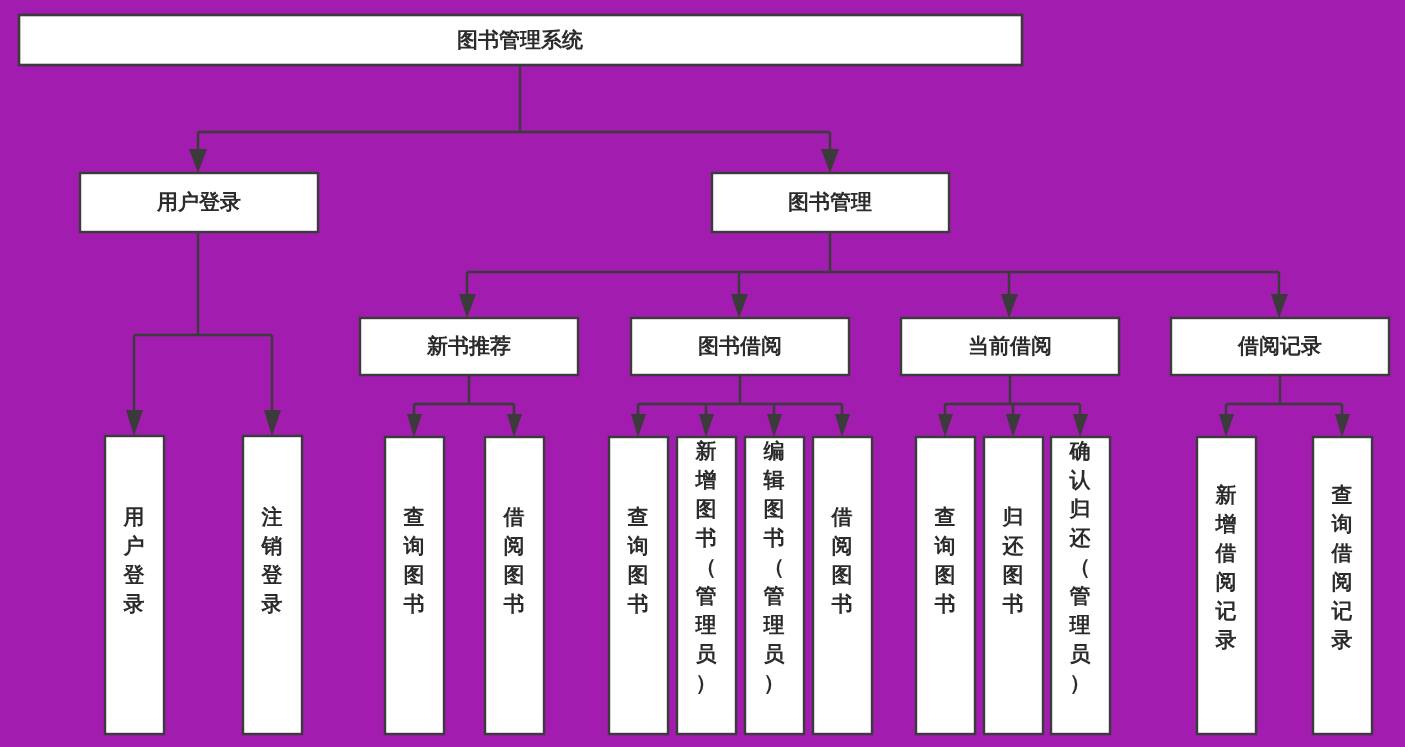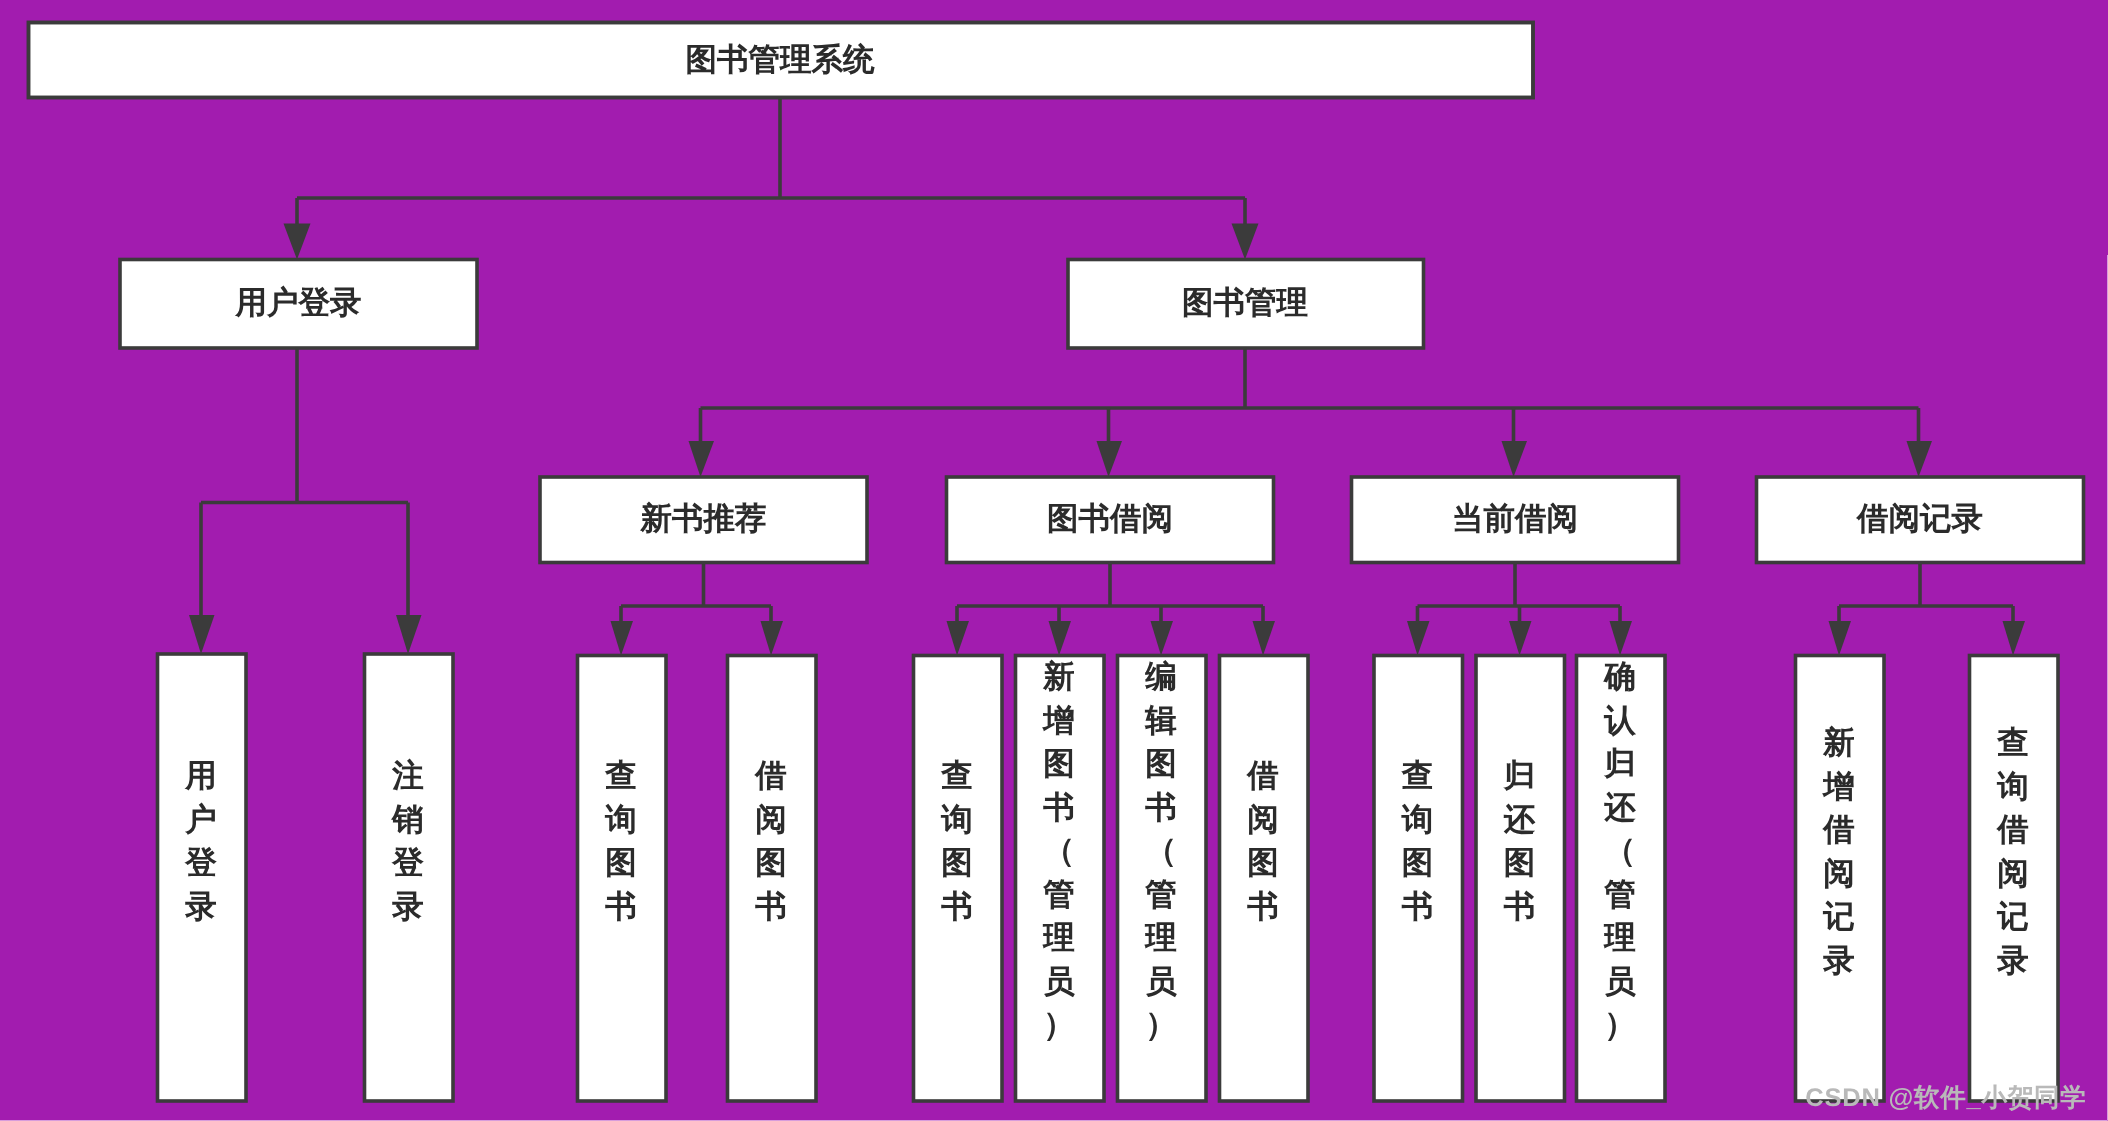--- a/index.html
+++ b/index.html
@@ -248,15 +248,14 @@
       <text class="node-label-v" x="1226" y="502"><tspan x="1226" y="502">新</tspan><tspan x="1226" y="531">增</tspan><tspan x="1226" y="560">借</tspan><tspan x="1226" y="589">阅</tspan><tspan x="1226" y="618">记</tspan><tspan x="1226" y="647">录</tspan></text>
     </g>
 
     <g>
       <rect class="node-box" x="1313" y="437" width="59" height="297"></rect>
       <text class="node-label-v" x="1342" y="502"><tspan x="1342" y="502">查</tspan><tspan x="1342" y="531">询</tspan><tspan x="1342" y="560">借</tspan><tspan x="1342" y="589">阅</tspan><tspan x="1342" y="618">记</tspan><tspan x="1342" y="647">录</tspan></text>
     </g>
 
   </svg>
 
-  <div class="watermark-text">CSDN @软件_小贺同学</div>
 
 </div>
 
 </body></html>

